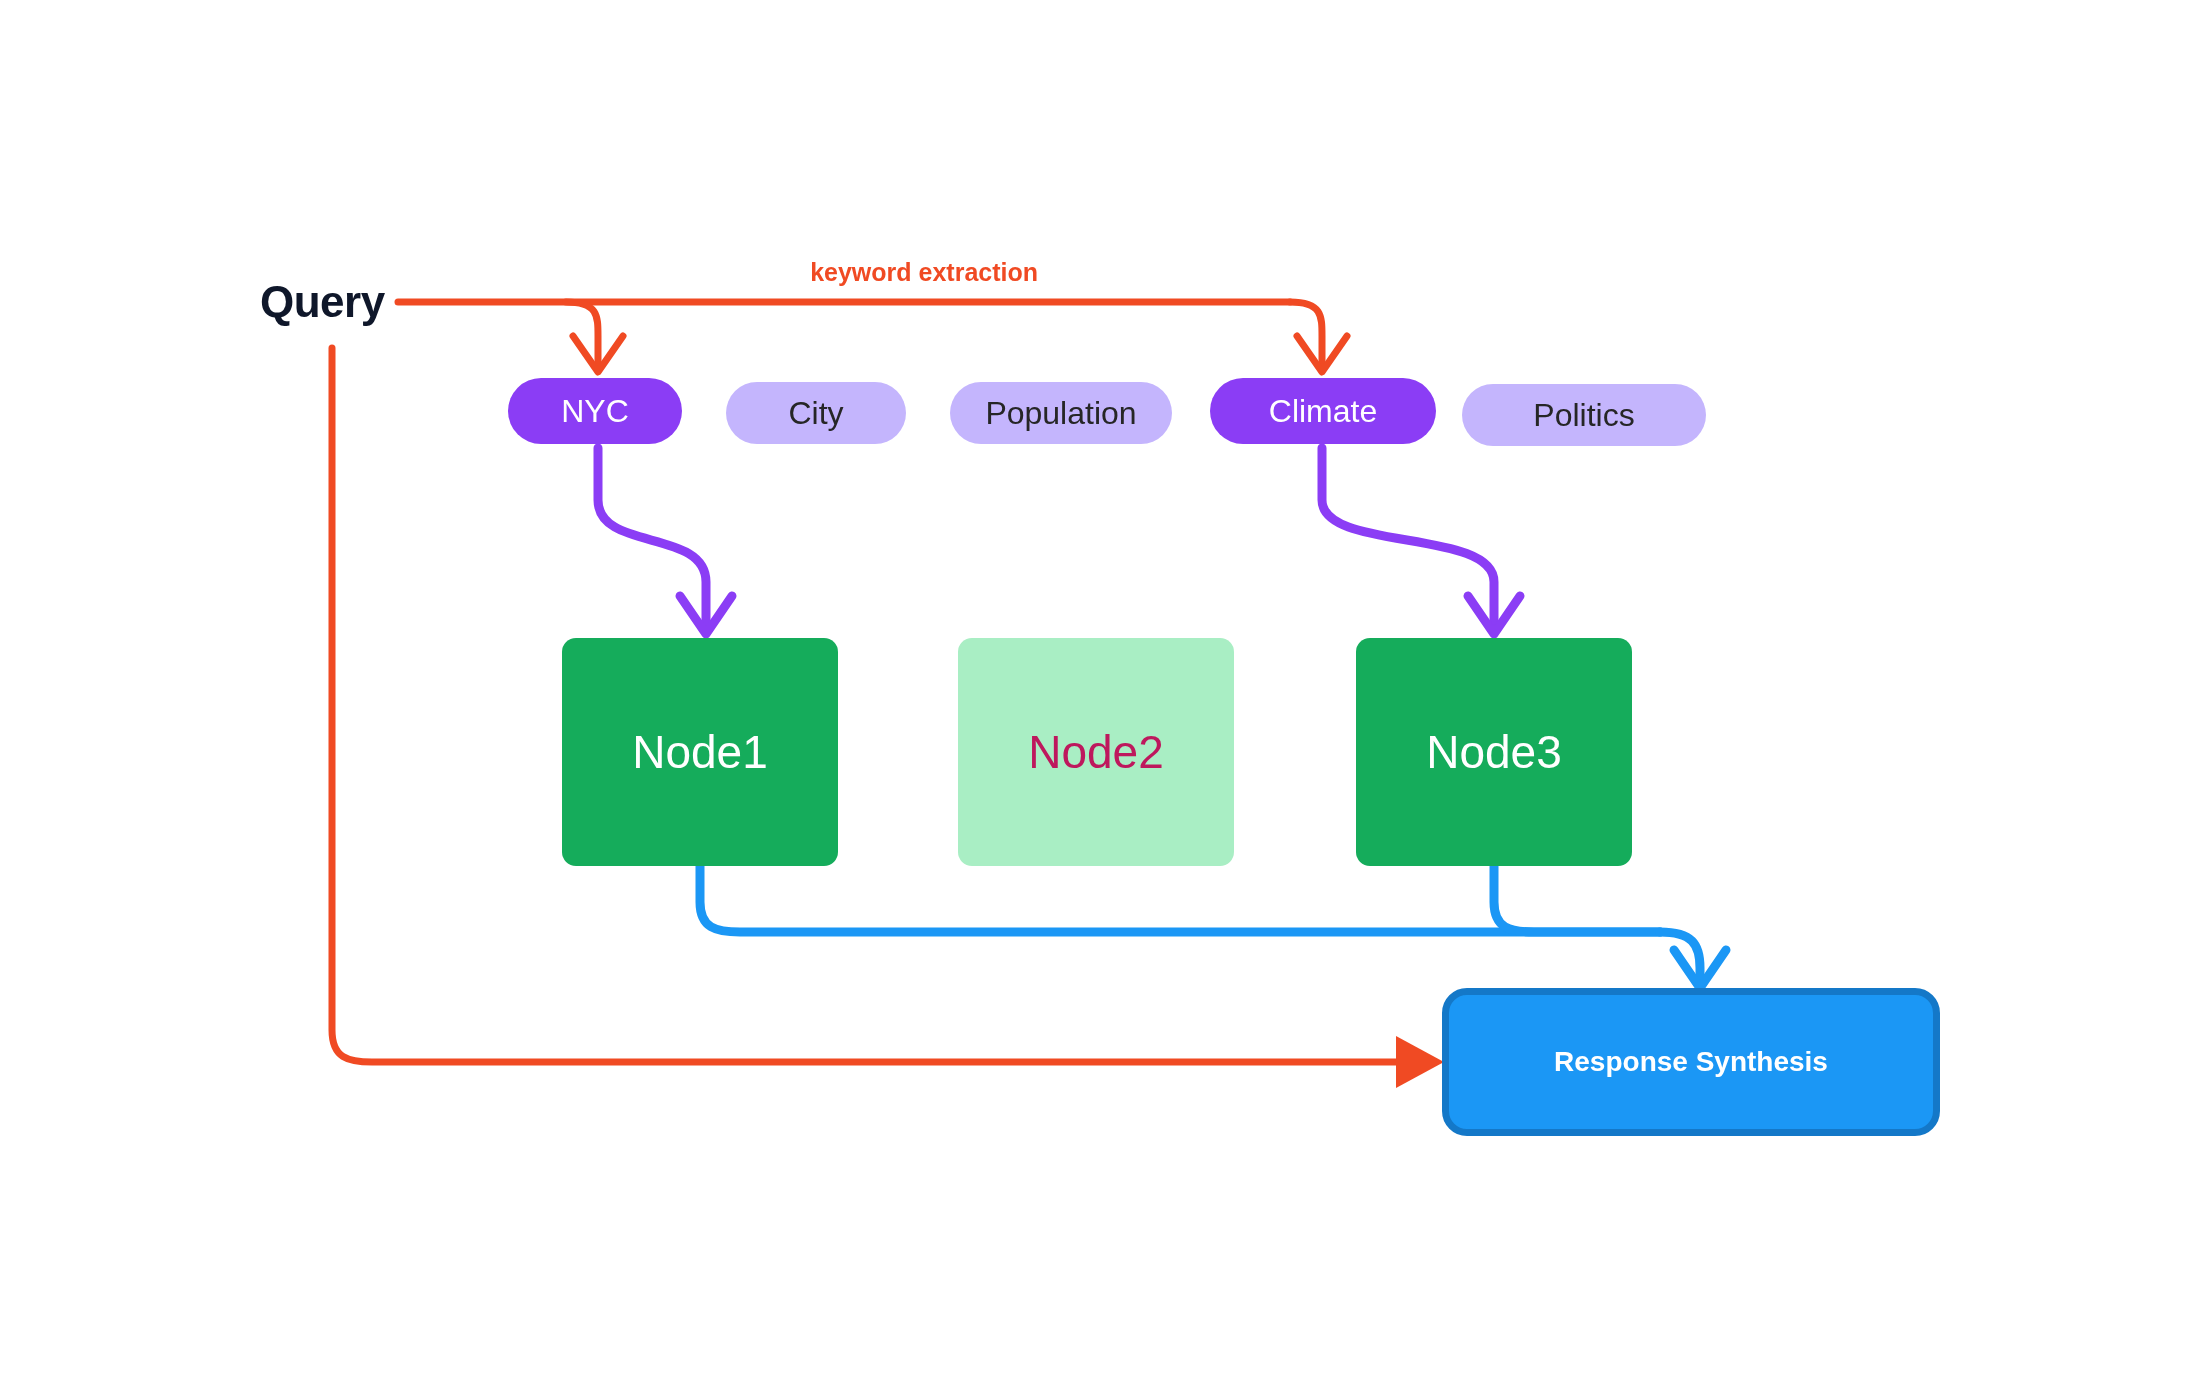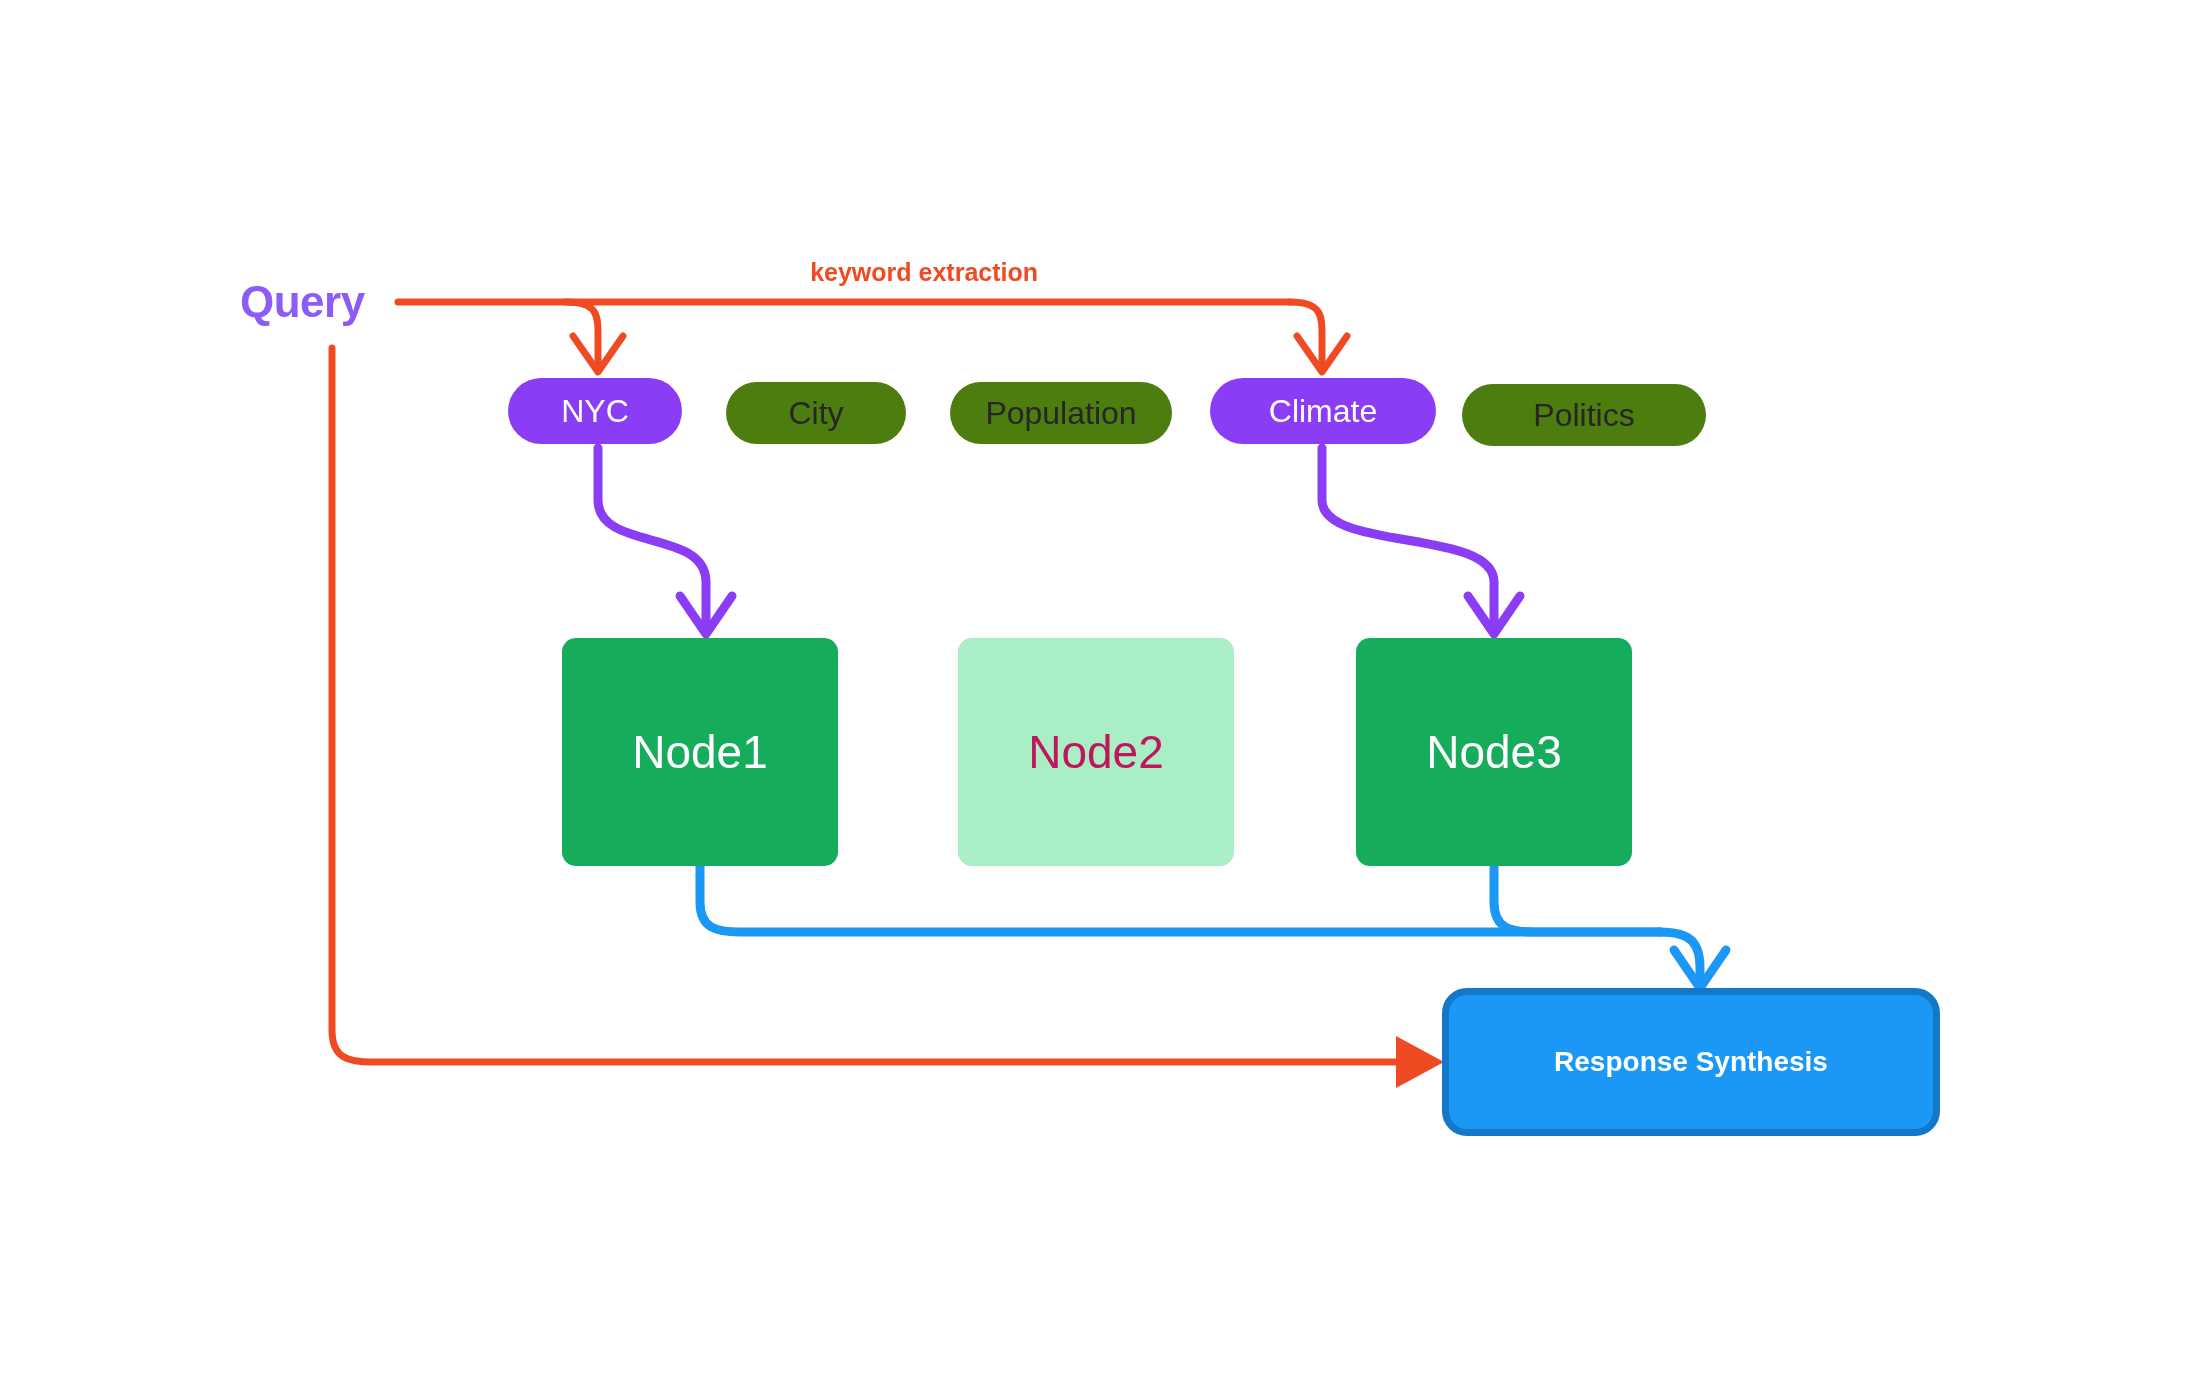--- a/index.html
+++ b/index.html
@@ -24,25 +24,25 @@
     left: 0;
     top: 0;
     width: 2190px;
     height: 1396px;
     pointer-events: none;
   }
 
   
   .query-label {
     position: absolute;
-    left: 240px;
+    left: 260px;
     top: 277px;
     font-size: 44px;
     font-weight: bold;
-    color: #8b5cf6;
+    color: #0f172a;
     letter-spacing: -0.5px;
     white-space: nowrap;
   }
 
   
   .edge-caption {
     position: absolute;
     left: 738px;
     top: 258px;
     width: 300px;
@@ -63,21 +63,21 @@
     font-size: 32px;
     font-weight: 400;
     box-sizing: border-box;
     white-space: nowrap;
   }
   .pill.active {
     background: #8B3DF5;
     color: #ffffff;
   }
   .pill.inactive {
-    background: #4d7c0f;
+    background: #c4b5fd;
     color: #262626;
   }
 
   
   .node {
     position: absolute;
     display: flex;
     align-items: center;
     justify-content: center;
     border-radius: 14px;

